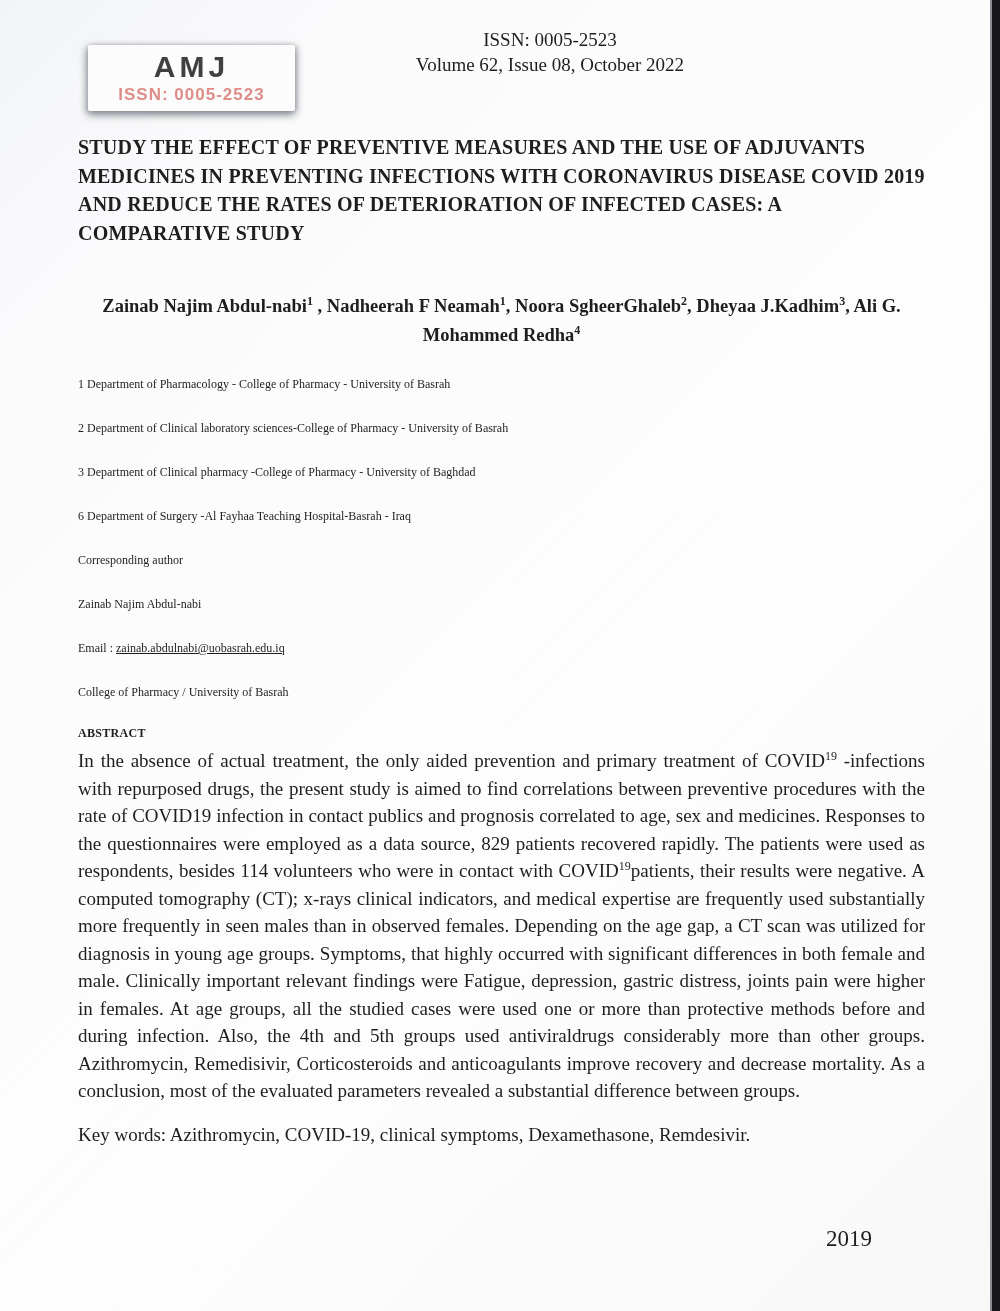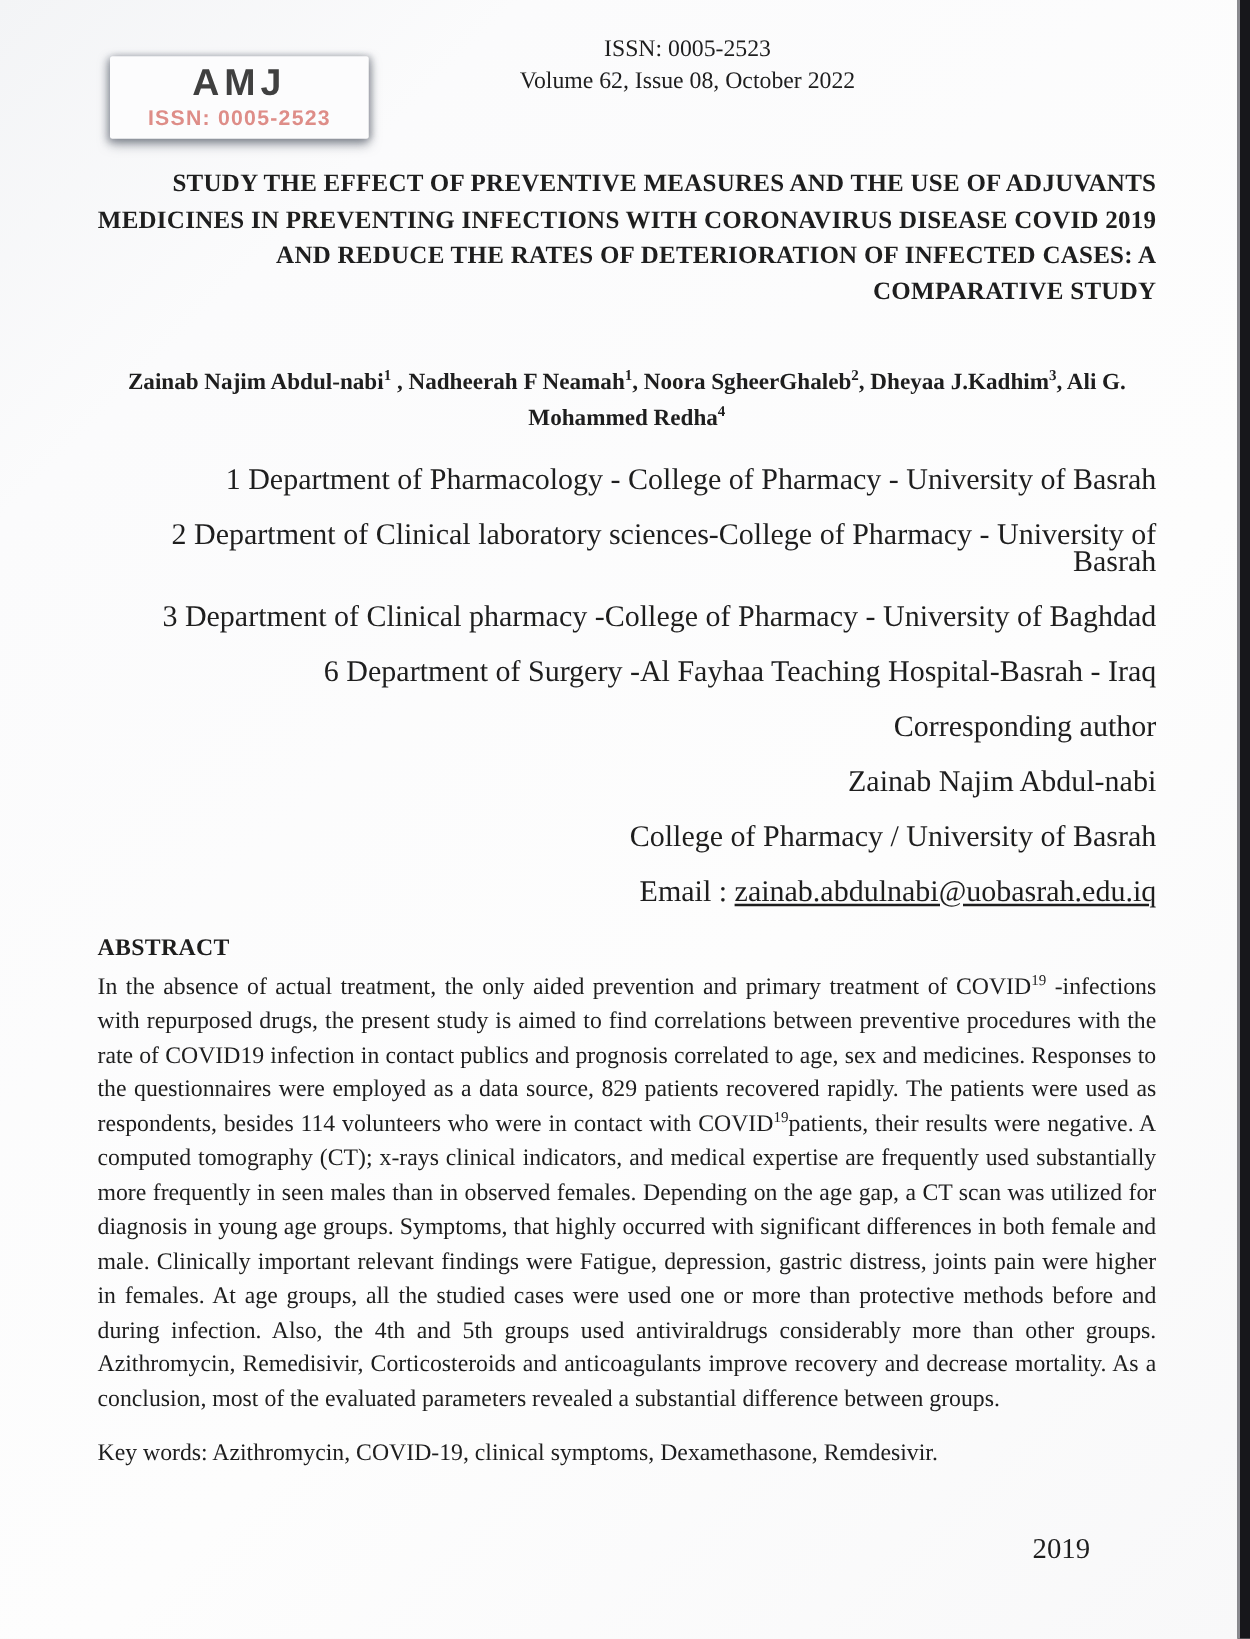--- a/index.html
+++ b/index.html
@@ -50,41 +50,41 @@
   }
   
   .content {
     position: absolute; left: 78px; top: 0;
     width: 847px;
   }
   .title {
     margin: 133px 0 0 0;
     font-size: 20px; font-weight: bold;
     line-height: 28.5px;
-    text-align: right;
+    text-align: left;
     letter-spacing: 0.2px;
   }
   .authors {
     margin: 45px auto 0 auto;
     max-width: 810px;
     font-size: 18.5px; font-weight: bold;
     line-height: 29px;
     text-align: center;
   }
   .authors sup, .abstract-text sup { font-size: 12px; line-height: 0; }
   .centered-block { margin-top: 24px; }
   .centered-block p {
     margin: 0 0 22.5px 0;
-    font-size: 24px; line-height: 21.5px;
-    text-align: right;
+    font-size: 12px; line-height: 21.5px;
+    text-align: left;
   }
   .email-link { color: #1e1e1e; text-decoration: underline; }
   .abstract-heading {
     margin: 5px 0 0 0;
-    font-size: 19px; font-weight: bold;
+    font-size: 12px; font-weight: bold;
     letter-spacing: 0.3px;
   }
   .abstract-text {
     margin: 6px 0 0 0;
     font-size: 19px;
     line-height: 27.5px;
     text-align: justify;
   }
   .keywords {
     margin: 16px 0 0 0;
@@ -123,22 +123,22 @@
     <div class="centered-block">
       <p>1 Department of Pharmacology - College of Pharmacy - University of Basrah</p>
       <p>2 Department of Clinical laboratory sciences-College of Pharmacy - University of Basrah</p>
       <p>3 Department of Clinical pharmacy -College of Pharmacy - University of Baghdad</p>
       <p>6 Department of  Surgery -Al Fayhaa Teaching Hospital-Basrah - Iraq</p>
     </div>
 
     <div class="centered-block" style="margin-top:0">
       <p>Corresponding author</p>
       <p>Zainab Najim Abdul-nabi</p>
+      <p><span>Email : </span><a class="email-link" href="#">zainab.abdulnabi@uobasrah.edu.iq</a></p>
       <p>College of Pharmacy / University of Basrah</p>
-      <p><span>Email : </span><a class="email-link" href="#">zainab.abdulnabi@uobasrah.edu.iq</a></p>
     </div>
 
     <h2 class="abstract-heading">ABSTRACT</h2>
 
     <p class="abstract-text"><span>In the absence of actual treatment, the only aided prevention and primary treatment of COVID</span><sup>19</sup><span> -infections with repurposed drugs, the present study is aimed to find correlations between preventive procedures with the rate of COVID19 infection in contact publics and prognosis correlated to age, sex and medicines. Responses to the questionnaires were employed as a data source, 829 patients recovered rapidly. The patients were used as respondents, besides 114 volunteers who were in contact with COVID</span><sup>19</sup><span>patients, their results were negative. A computed tomography (CT); x-rays clinical indicators, and medical expertise are frequently used substantially more frequently in seen males than in observed females. Depending on the age gap, a CT scan was utilized for diagnosis in young age groups.  Symptoms, that highly occurred with significant differences in both female and male. Clinically important relevant findings were Fatigue, depression, gastric distress, joints pain were higher in females. At age groups, all the studied cases were used one or more than protective methods before and during infection. Also, the 4th and 5th groups used antiviraldrugs considerably more than other groups. Azithromycin, Remedisivir, Corticosteroids and anticoagulants improve recovery and decrease mortality.  As a conclusion, most of the evaluated parameters revealed a substantial difference between groups.</span></p>
 
     <p class="keywords"><b>Key words</b><span>: Azithromycin, COVID-19, clinical symptoms, Dexamethasone, Remdesivir.</span></p>
 
   </div>
 

